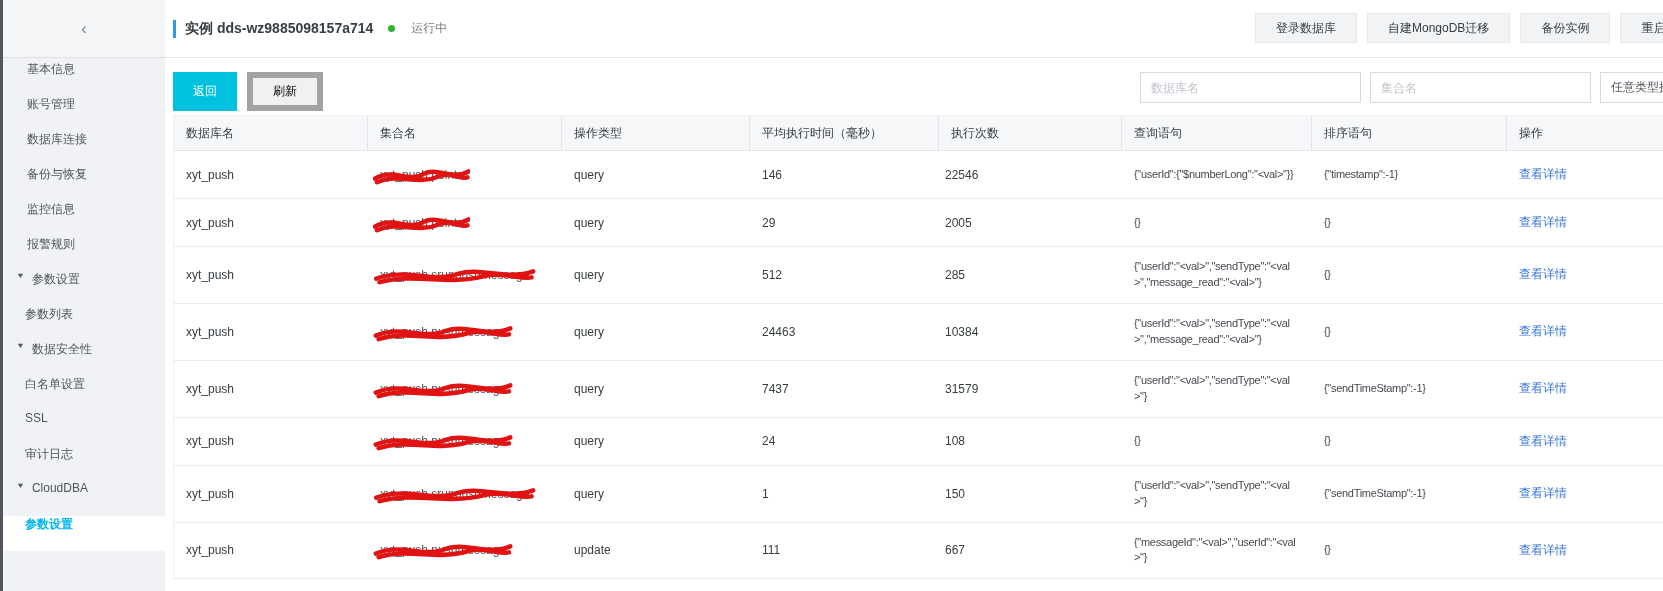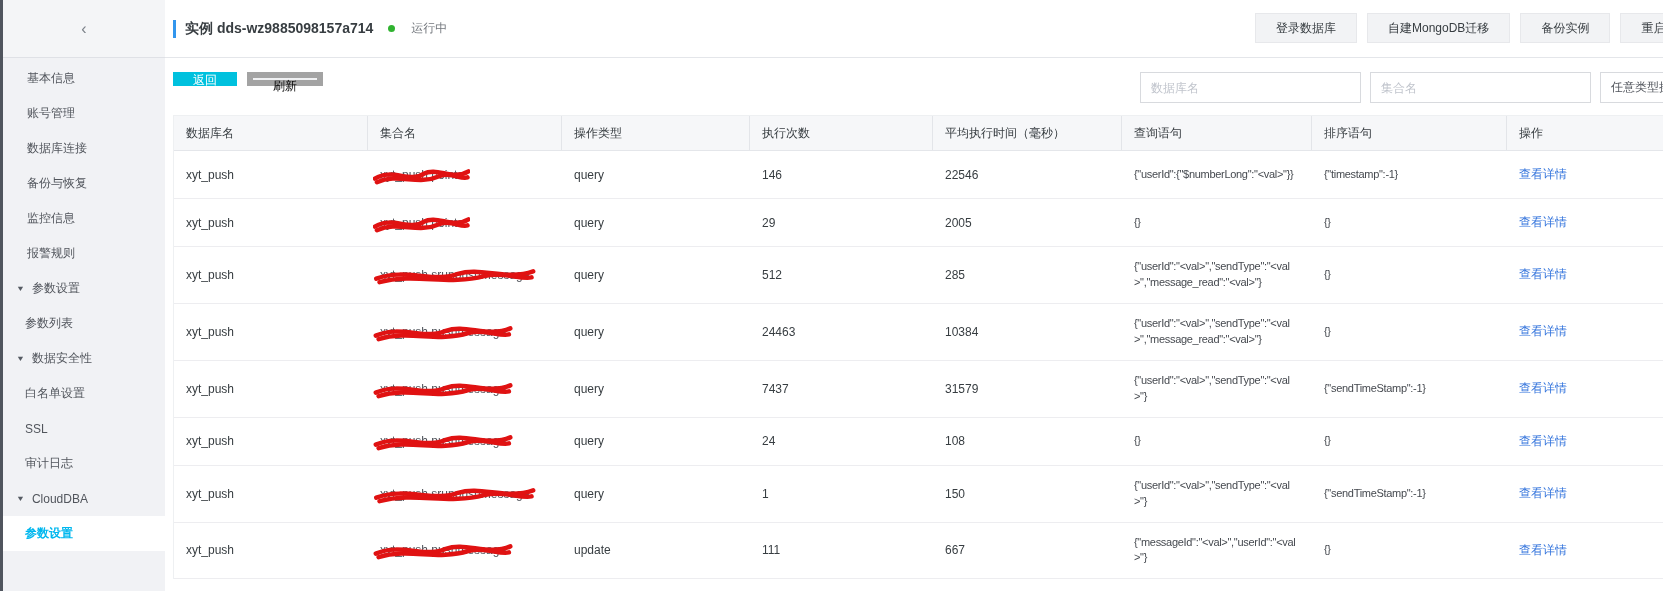--- a/index.html
+++ b/index.html
@@ -9,42 +9,42 @@
   }
   .app{display:flex;width:100%;height:100%}
   
   .edge-strip{width:3px;background:#50555e;flex:none}
   
   .sidebar{width:162px;flex:none;background:#f1f2f5;display:flex;flex-direction:column}
   .sidebar-head{height:57px;flex:none;border-bottom:1px solid #dfe1e6;background:#f4f5f7;
     display:flex;align-items:center;justify-content:center}
   .collapse-btn{background:none;border:none;color:#7c828a;font-size:16px;line-height:1;cursor:pointer;padding:2px 10px;font-family:inherit}
   .side-nav{padding-top:3px}
-  .side-item{height:35px;display:flex;align-items:center;font-size:12px;color:#51555c;cursor:pointer;white-space:nowrap}
+  .side-item{height:35px;display:flex;align-items:flex-start;font-size:12px;color:#51555c;cursor:pointer;white-space:nowrap}
   .side-item.t-item{padding-left:24px}
   .side-item.t-group{padding-left:13px;gap:7px}
   .side-item.t-sub{padding-left:22px}
   .arrow{font-size:9px;color:#565b63;line-height:1;transform:scaleY(.85)}
   .side-item.active{background:#fff;color:var(--active_item,#00b7ee);font-weight:700}
   
   .main{flex:1;min-width:0;display:flex;flex-direction:column;background:#fff}
   .page-head{height:57px;flex:none;border-bottom:1px solid #e4e6ea;display:flex;align-items:center;
     padding-left:8px;position:relative}
   .title-bar{width:3px;height:18px;background:var(--title_accent,#3296ed);margin-right:9px;flex:none}
   .page-title{font-size:14px;font-weight:700;margin:0;white-space:nowrap}
   .status{display:flex;align-items:center;margin-left:15px;gap:16px;font-size:12px;color:#73777d;white-space:nowrap}
   .dot{width:7px;height:7px;border-radius:50%;background:var(--status_green,#30b330)}
   .head-actions{position:absolute;left:1090px;top:13px;display:flex;gap:10px}
   .head-btn{height:30px;padding:4px 20px;background:#f2f3f5;border:1px solid #e7e8eb;color:#373d41;
     font-size:12px;white-space:nowrap;cursor:pointer;font-family:inherit}
   
   .content{padding:14px 0 0 8px;position:relative;flex:1}
   .toolbar{position:relative;height:31px;margin-bottom:12px}
   .toolbar-left{display:flex;gap:10px}
-  .btn{height:14px;padding:0 20px;font-size:12px;border:none;cursor:pointer;font-family:inherit}
+  .btn{height:39px;padding:0 20px;font-size:12px;border:none;cursor:pointer;font-family:inherit}
   .btn-primary{background:var(--accent,#00c1de);color:#fff}
   .btn-default{background:#f0f1f3;color:#000000;border:6px solid #a3a3a3}
   .toolbar-right{position:absolute;left:967px;top:0;display:flex;gap:9px}
   .filter-input{width:221px;height:31px;border:1px solid #d8dade;padding:0 10px;font-size:12px;
     color:#373d41;box-sizing:border-box;font-family:inherit;outline:none}
   .filter-input::placeholder{color:#c0c4cc}
   .filter-select{width:200px;height:31px;border:1px solid #d8dade;background:#fff;display:flex;
     align-items:center;padding:0 10px;font-size:12px;color:#51555c;box-sizing:border-box;cursor:pointer;white-space:nowrap}
   
   .table{width:1490px;border-left:1px solid #eef0f2;border-top:1px solid #eef0f2}
@@ -162,22 +162,22 @@
             <span>任意类型操作</span>
           </div>
         </div>
       </div>
 
       <div class="table">
         <div class="thead" id="thead">
             <div class="th c0">数据库名</div>
             <div class="th c1">集合名</div>
             <div class="th c2">操作类型</div>
+            <div class="th c4">平均执行时间（毫秒）</div>
             <div class="th c3">执行次数</div>
-            <div class="th c4">平均执行时间（毫秒）</div>
             <div class="th c5">查询语句</div>
             <div class="th c6">排序语句</div>
             <div class="th c7">操作</div>
           </div>
         <div class="tbody" id="tbody">
             <div class="tr">
     <div class="td c0">
                 <span class="v">xyt_push</span>
               </div>
     <div class="td c1">

